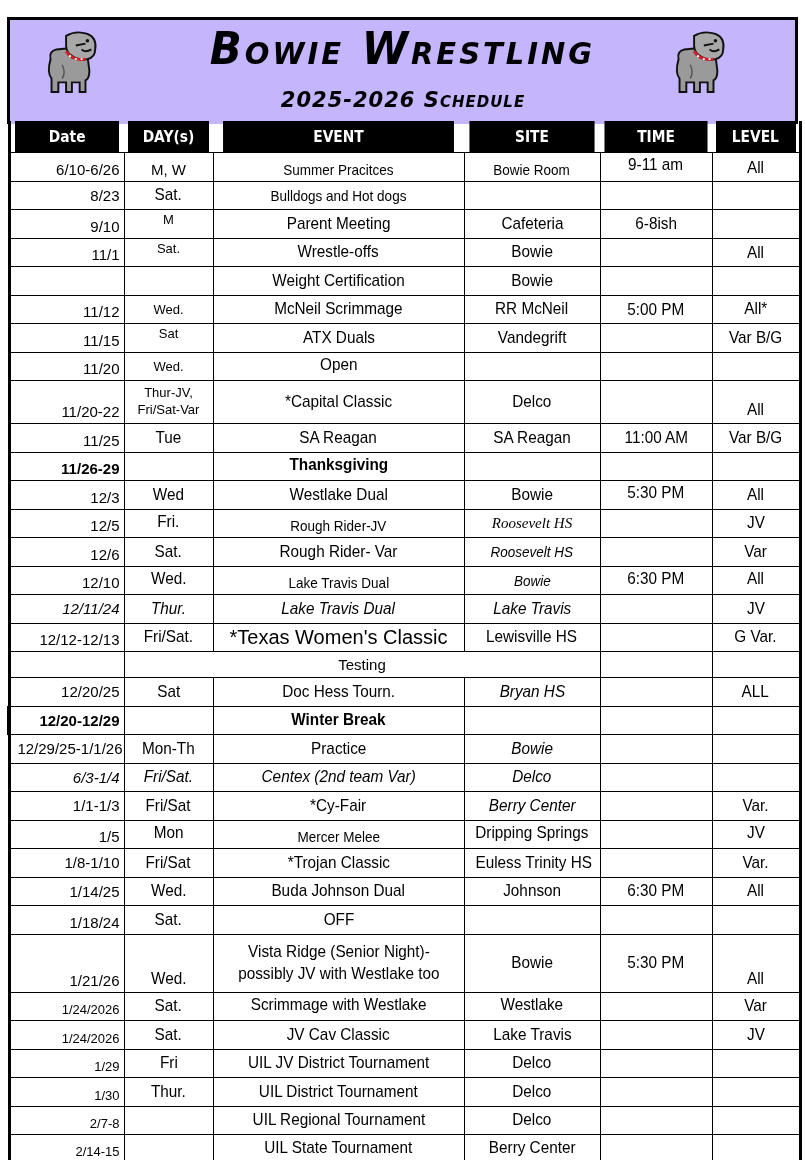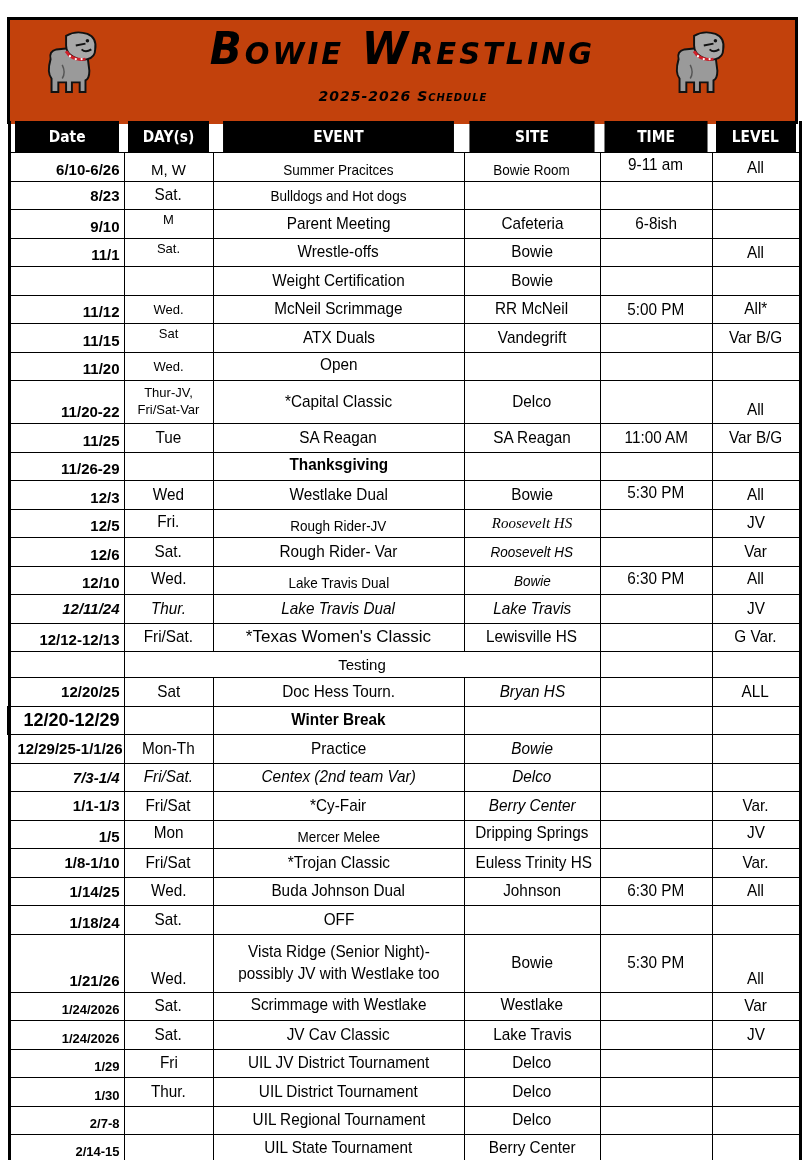--- a/index.html
+++ b/index.html
@@ -1,42 +1,42 @@
 <!DOCTYPE html>
 <html><head>
 <meta charset="utf-8">
 <style>
   html,body{margin:0;padding:0;background:#fff;}
   body{width:805px;height:1160px;position:relative;overflow:hidden;font-family:"Liberation Sans",sans-serif;color:#000;}
   .sheet{position:absolute;left:7px;top:17px;width:791px;border:3px solid #000;border-bottom:none;box-sizing:border-box;}
-  .banner{position:relative;height:104px;background:#c2410c;}
+  .banner{position:relative;height:104px;background:#c4b5fd;}
   .title{position:absolute;left:0;right:0;top:4px;text-align:center;font-family:"DejaVu Sans",sans-serif;font-weight:bold;font-style:italic;font-size:42px;letter-spacing:3px;font-variant:small-caps;transform:scaleY(1.05);}
-  .subtitle{position:absolute;left:1px;right:0;top:68px;text-align:center;font-family:"DejaVu Sans",sans-serif;font-weight:bold;font-style:italic;font-size:14px;letter-spacing:1px;font-variant:small-caps;}
+  .subtitle{position:absolute;left:1px;right:0;top:68px;text-align:center;font-family:"DejaVu Sans",sans-serif;font-weight:bold;font-style:italic;font-size:21px;letter-spacing:1px;font-variant:small-caps;}
   .dog{position:absolute;top:8px;width:64px;height:70px;}
   .dog.left{left:27px;}
   .dog.right{left:655px;}
   table{border-collapse:collapse;width:791px;position:absolute;left:7px;top:121px;table-layout:fixed;}
   col.c1{width:115px;} col.c2{width:89px;} col.c3{width:251px;} col.c4{width:136px;} col.c5{width:112px;} col.c6{width:88px;}
   thead th{background:#000;color:#fff;font-family:"DejaVu Sans",sans-serif;font-weight:bold;font-size:15px;height:31px;padding:0;transform:scaleX(.92);}
   thead tr{border-left:3px solid #000;border-right:3px solid #000;}
   tbody td{border:1px solid #000;padding:0 4px;font-size:15px;text-align:center;vertical-align:middle;white-space:nowrap;overflow:hidden;}
-  tbody td:first-child{border-left:3px solid #000;text-align:right;font-weight:bold;}
+  tbody td:first-child{border-left:3px solid #000;text-align:right;}
   tbody td:last-child{border-right:3px solid #000;}
   tbody tr:last-child td{border-bottom:3px solid #000;}
   tbody tr{height:28.5px;}
   tbody tr.tall{height:43px;}
   tbody tr.tall2{height:58px;}
   .bot{vertical-align:bottom !important;padding-bottom:3px !important;}
   .top{vertical-align:top !important;padding-top:2px !important;margin-left:36px;}
   .small{font-size:13px;}
   .b{font-weight:bold;}
   .i{font-style:italic;}
   .serif{font-family:"Liberation Serif",serif;}
   .big{font-size:17px;}
-  .winter-date{font-weight:bold;font-size:18px;text-align:left;border-left:4px solid #000 !important;}
+  .winter-date{font-weight:bold;font-size:15px;text-align:left;border-left:4px solid #000 !important;}
   .cond{display:inline-block;transform:scaleX(.9);}
   .wrap{white-space:normal;line-height:1.3;text-align:center;}
 </style>
 </head>
 <body>
 
 <svg width="0" height="0" style="position:absolute">
   <defs>
     <g id="bulldog">
 
@@ -229,21 +229,21 @@
       <td class="i big"><span class="cond">Thur.</span></td>
       <td class="i big"><span class="cond">Lake Travis Dual</span></td>
       <td class="i big"><span class="cond">Lake Travis</span></td>
       <td></td>
       <td class="big"><span class="cond">JV</span></td>
     </tr>
 
     <tr>
       <td class="bot">12/12-12/13</td>
       <td class="big"><span class="cond">Fri/Sat.</span></td>
-      <td class="big" style="font-size:17px">*Texas Women's Classic</td>
+      <td class="big" style="font-size:20px">*Texas Women's Classic</td>
       <td class="big"><span class="cond">Lewisville HS</span></td>
       <td></td>
       <td class="big"><span class="cond">G Var.</span></td>
     </tr>
 
     <tr style="height:26px">
       <td></td>
       <td colspan="3">Testing</td>
       <td></td>
       <td></td>
@@ -270,21 +270,21 @@
     <tr>
       <td style="padding:0 1px">12/29/25-1/1/26</td>
       <td class="big"><span class="cond">Mon-Th</span></td>
       <td class="big"><span class="cond">Practice</span></td>
       <td class="i big"><span class="cond">Bowie</span></td>
       <td></td>
       <td></td>
     </tr>
 
     <tr>
-      <td class="i">7/3-1/4</td>
+      <td class="i">6/3-1/4</td>
       <td class="i big"><span class="cond">Fri/Sat.</span></td>
       <td class="i big"><span class="cond">Centex (2nd team Var)</span></td>
       <td class="i big"><span class="cond">Delco</span></td>
       <td></td>
       <td></td>
     </tr>
 
     <tr>
       <td>1/1-1/3</td>
       <td class="big"><span class="cond">Fri/Sat</span></td>

